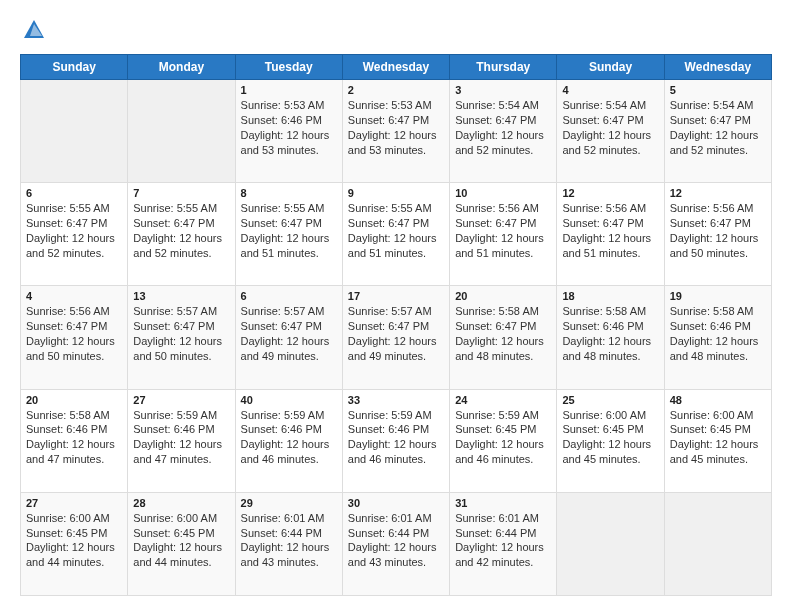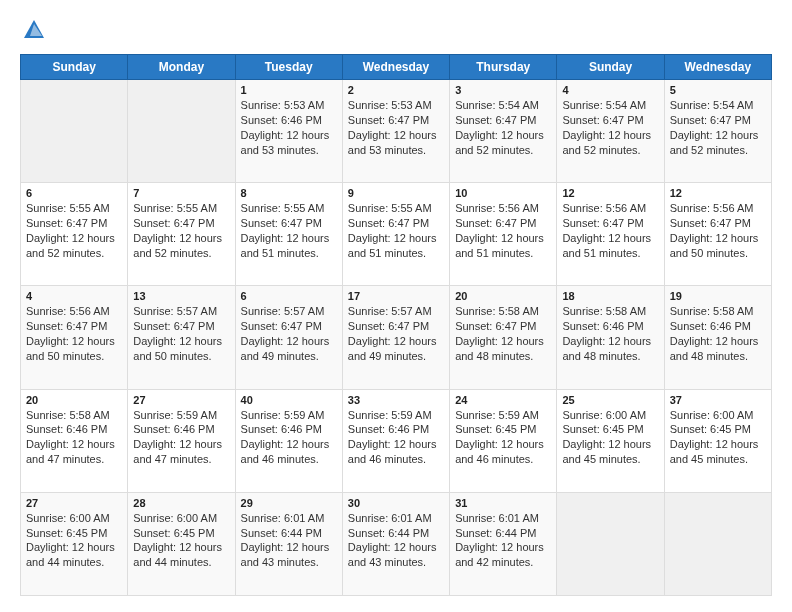--- a/index.html
+++ b/index.html
@@ -294,21 +294,21 @@
           Sunrise: 5:59 AM<br>Sunset: 6:45 PM<br>Daylight: 12 hours and 46 minutes.
         </div>
           </td>
           <td>
             <span class="day-num">25</span>
         <div class="day-info">
           Sunrise: 6:00 AM<br>Sunset: 6:45 PM<br>Daylight: 12 hours and 45 minutes.
         </div>
           </td>
           <td>
-            <span class="day-num">37</span>
+            <span class="day-num">48</span>
         <div class="day-info">
           Sunrise: 6:00 AM<br>Sunset: 6:45 PM<br>Daylight: 12 hours and 45 minutes.
         </div>
           </td>
         </tr>
         <tr>
           <td>
             <span class="day-num">27</span>
         <div class="day-info">
           Sunrise: 6:00 AM<br>Sunset: 6:45 PM<br>Daylight: 12 hours and 44 minutes.

